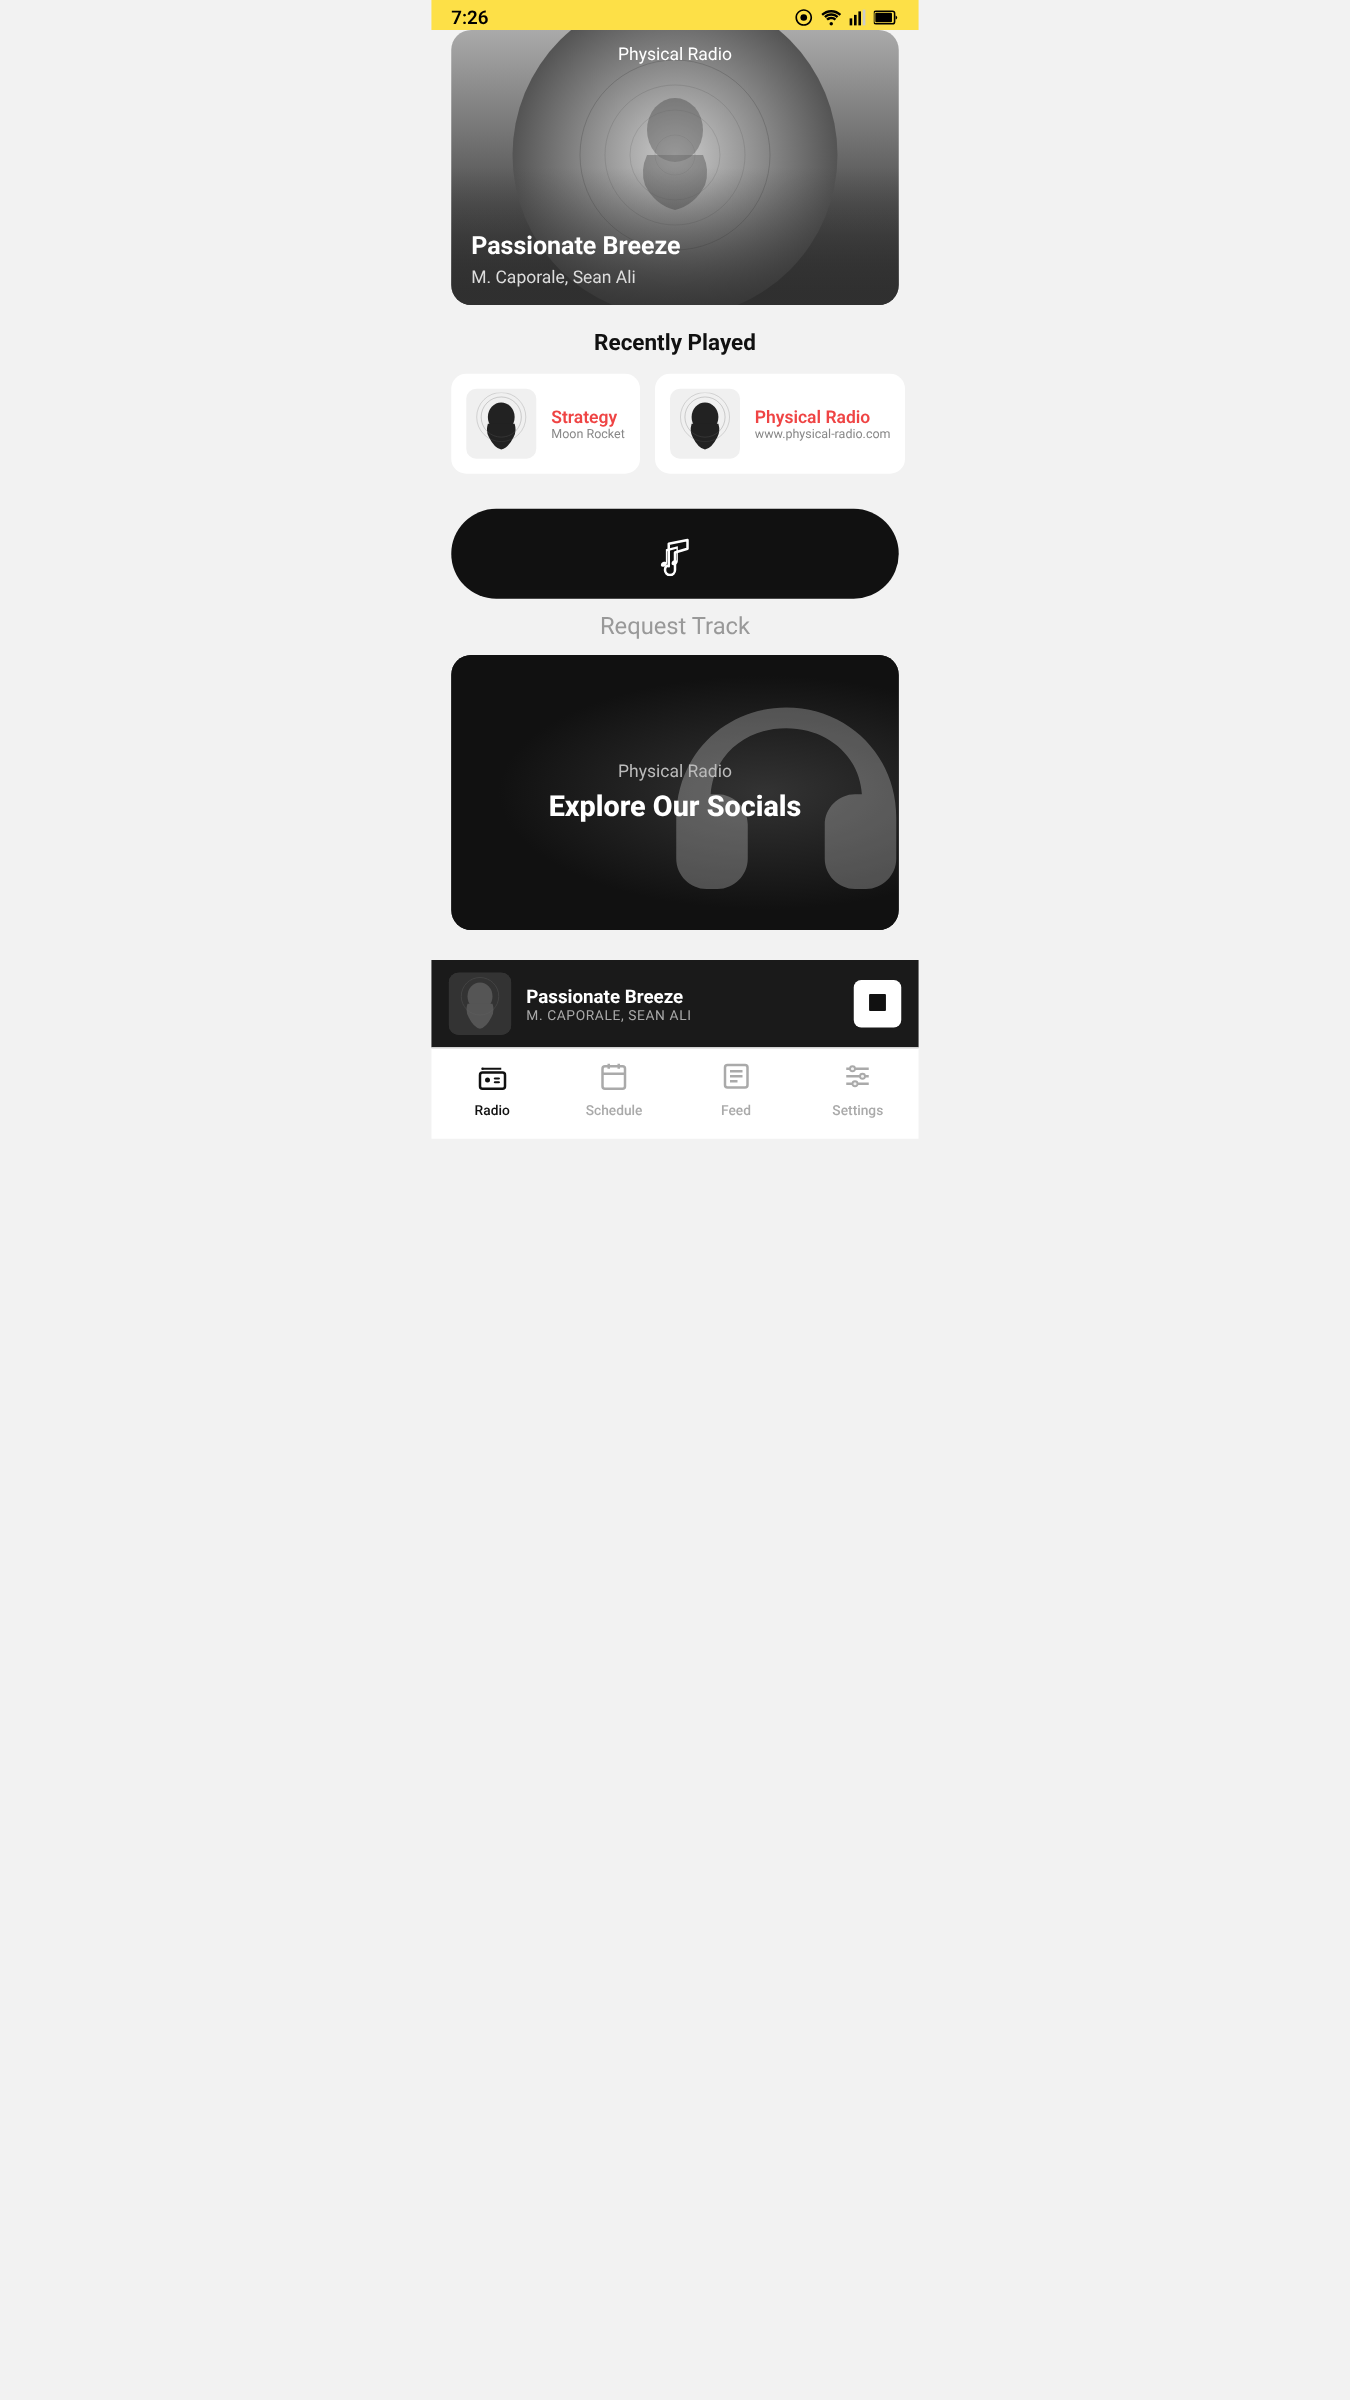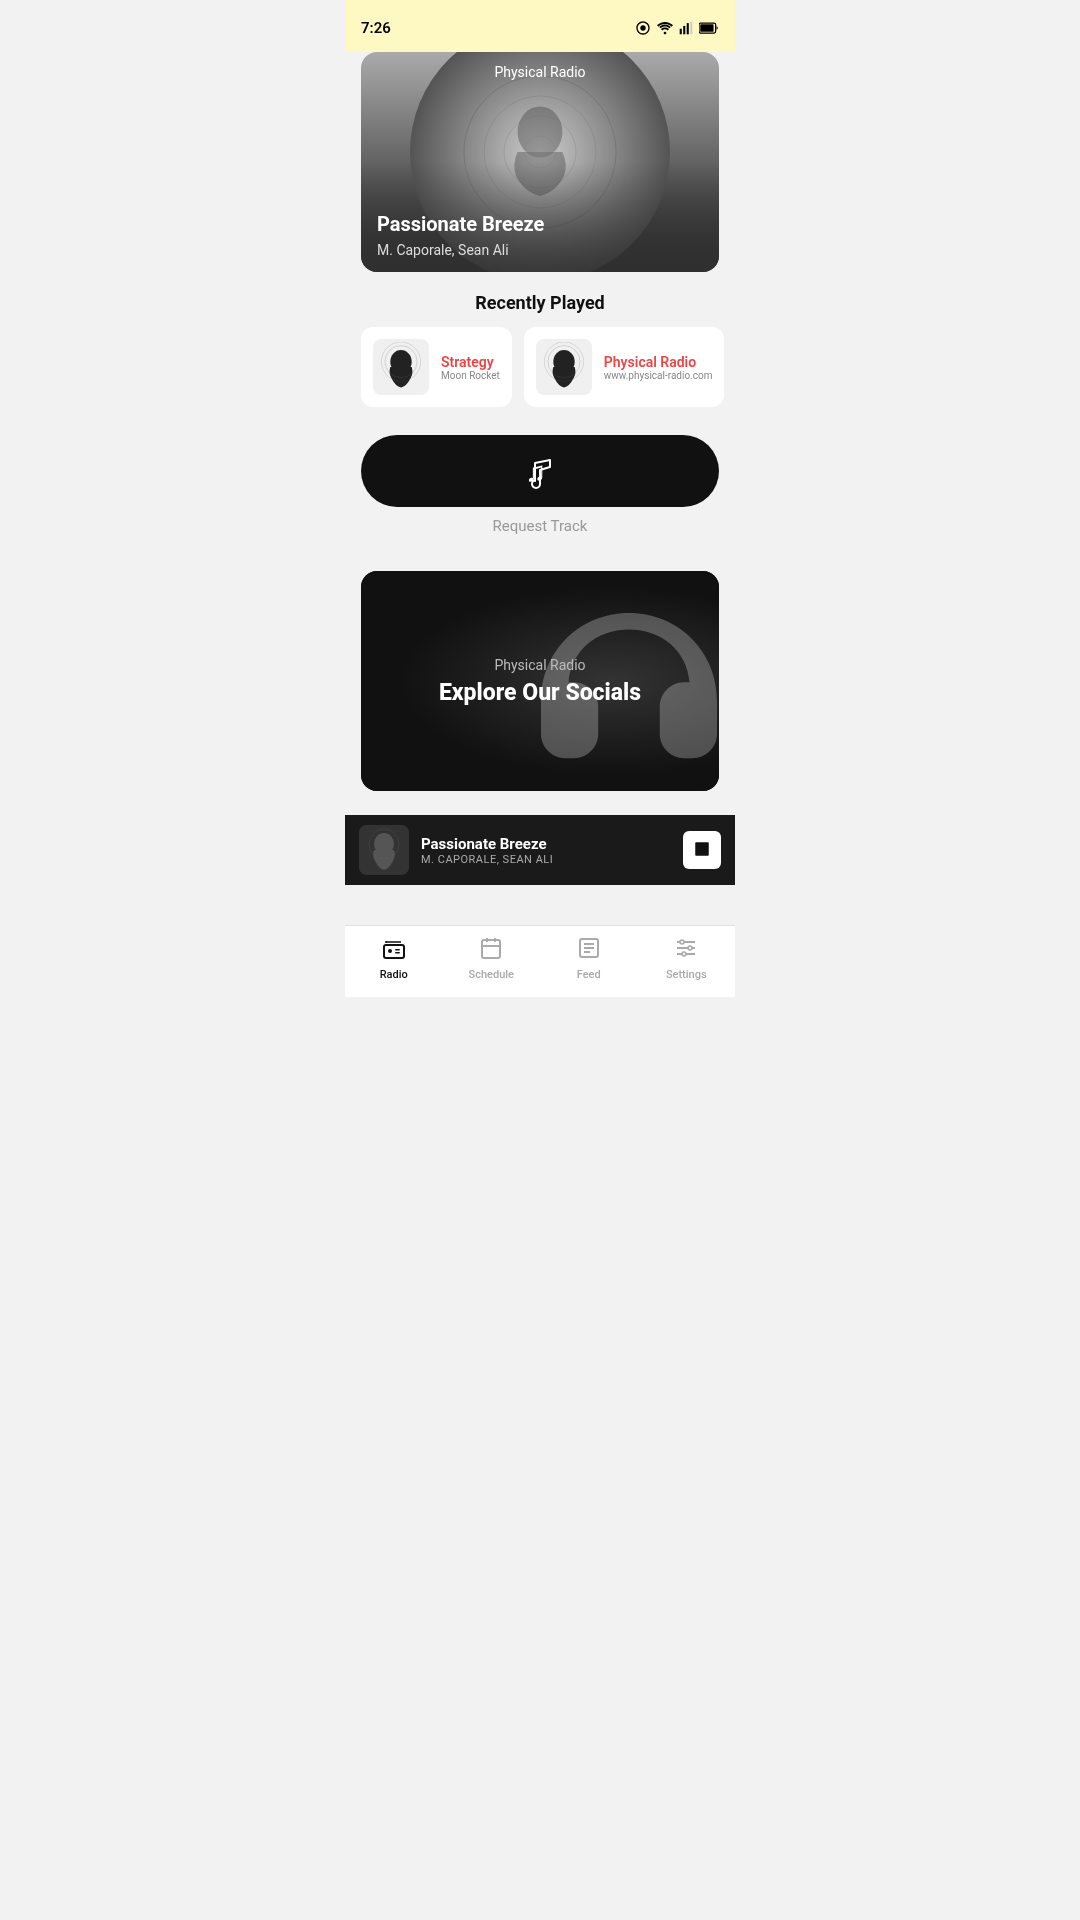--- a/index.html
+++ b/index.html
@@ -14,22 +14,22 @@
       position: relative;
       overflow-x: hidden;
     }
 
     
     .status-bar {
       display: flex;
       justify-content: space-between;
       align-items: center;
       padding: 8px 16px 4px;
-      background: #fef9c3;
-      height: 52px;
+      background: #fde047;
+      height: 24px;
     }
 
     .status-time {
       font-size: 15px;
       font-weight: 600;
       color: #000;
     }
 
     .status-icons {
       display: flex;
@@ -182,24 +182,24 @@
       height: 72px;
       border: none;
       cursor: pointer;
       display: flex;
       align-items: center;
       justify-content: center;
       margin-bottom: 10px;
     }
 
     .request-track-label {
-      font-size: 15px;
+      font-size: 19px;
       color: #999;
       text-align: center;
-      margin-bottom: 36px;
+      margin-bottom: 12px;
     }
 
     
     .socials-banner {
       border-radius: 16px;
       overflow: hidden;
       background: #111;
       height: 220px;
       position: relative;
       margin-bottom: 24px;
@@ -297,21 +297,20 @@
     }
 
     
     .bottom-nav {
       background: #fff;
       display: flex;
       justify-content: space-around;
       align-items: center;
       padding: 10px 0 16px;
       border-top: 1px solid #e0e0e0;
-      margin-top: 40px;
     }
 
     .nav-item {
       display: flex;
       flex-direction: column;
       align-items: center;
       gap: 4px;
       cursor: pointer;
       flex: 1;
     }

